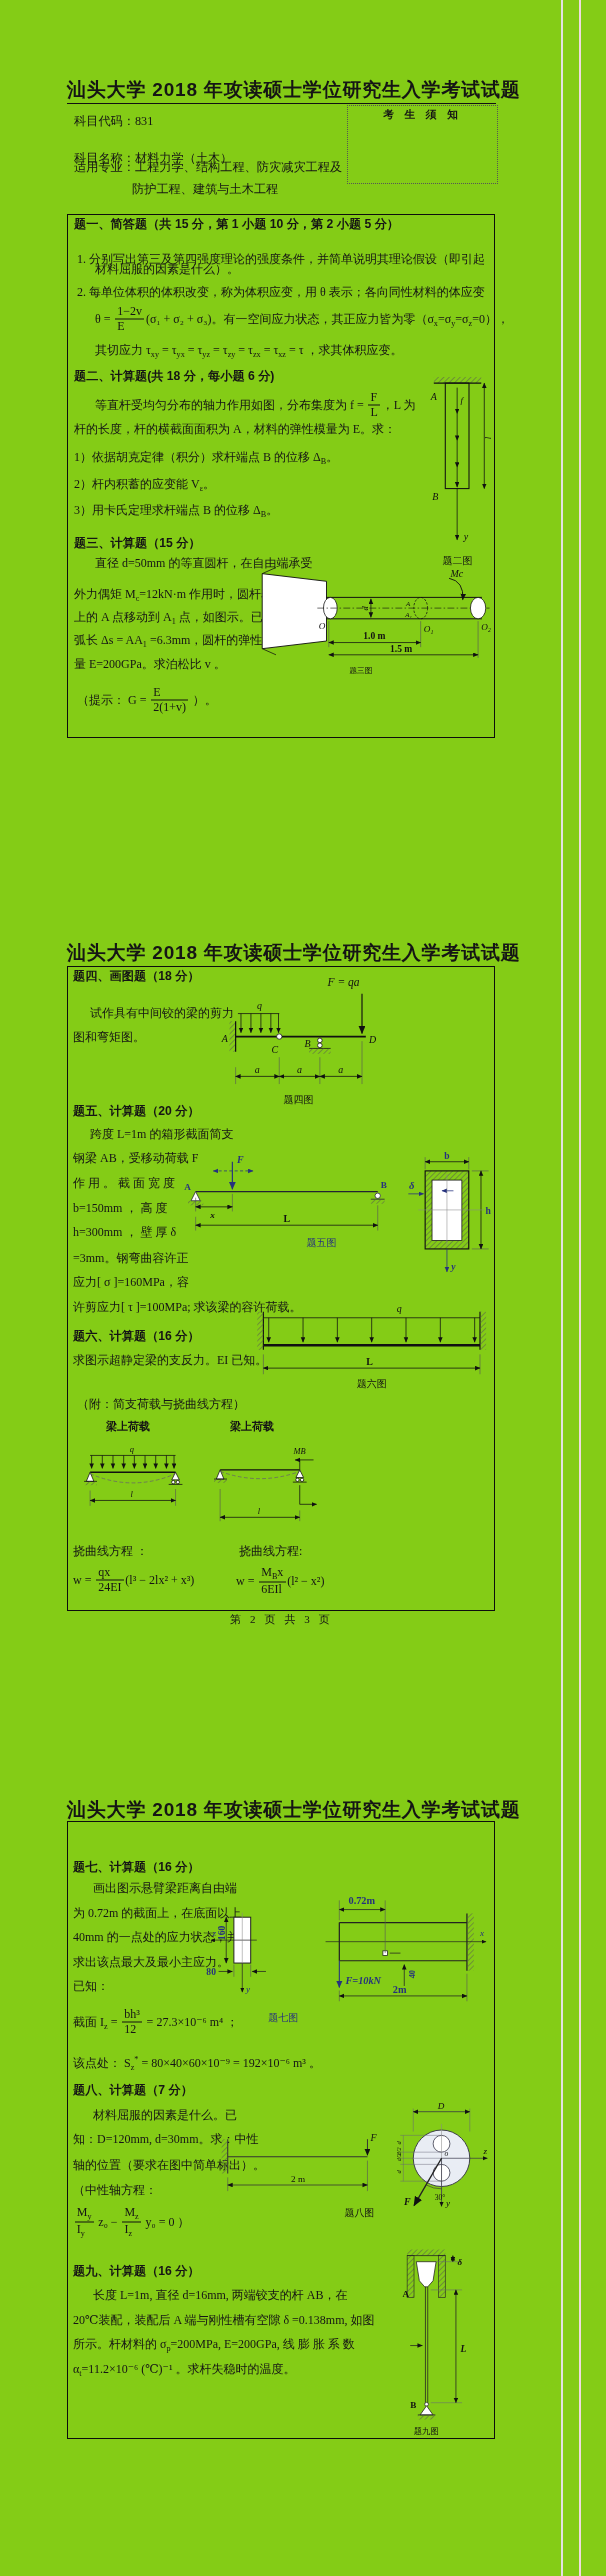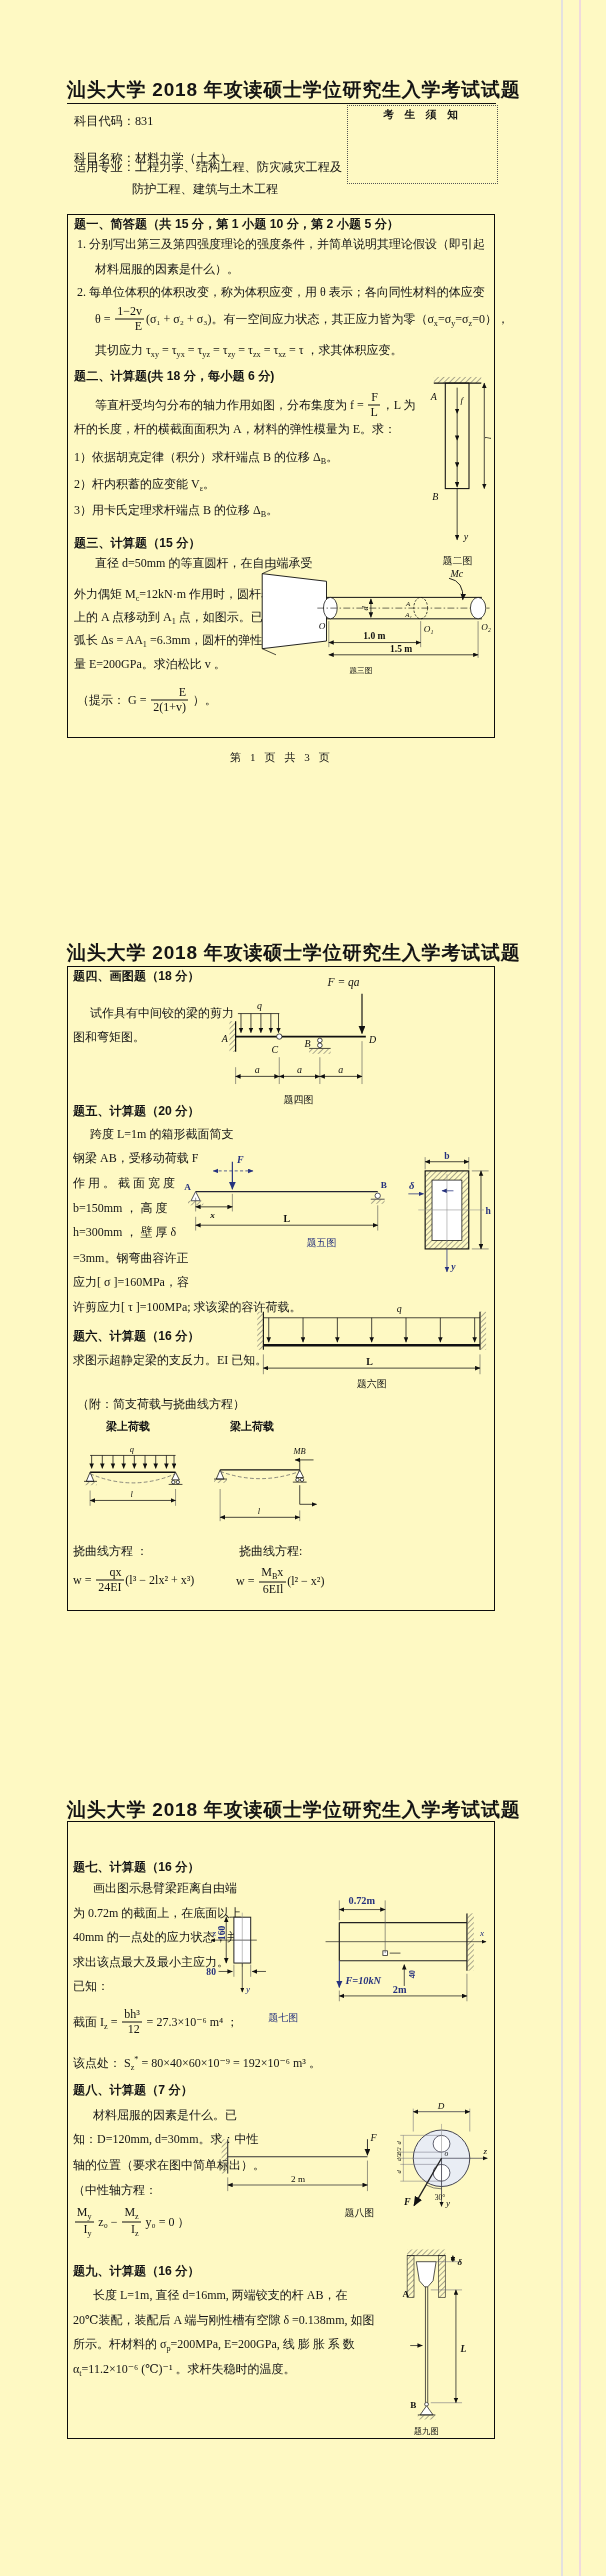--- a/index.html
+++ b/index.html
@@ -1,31 +1,31 @@
 <!DOCTYPE html>
 <html style="font-size:12.2px"><head>
 <meta charset="utf-8">
 <style>
   html,body{margin:0;padding:0;background:#ffffff;}
-  #doc{position:relative;width:607px;height:2576px;background:#fef9c3;overflow:hidden;
+  #doc{position:relative;width:607px;height:2576px;background:#84cc16;overflow:hidden;
        font-family:"Liberation Serif","DejaVu Serif",serif;color:#151515;}
   .ttl{position:absolute;left:67px;width:429px;text-align:center;
        font-family:"Liberation Sans","DejaVu Sans",sans-serif;
        font-weight:700;font-size:19px;letter-spacing:0.8px;white-space:nowrap;}
   .ttl-rule{position:absolute;left:67px;width:429px;height:0;border-top:1.5px solid #111;}
   .ln{position:absolute;white-space:nowrap;font-size:12px;line-height:1.2;}
   .hd{font-family:"Liberation Sans","DejaVu Sans",sans-serif;font-weight:700;font-size:12.2px;}
   .meta{position:absolute;font-size:12.2px;white-space:nowrap;}
   .qbox{position:absolute;left:67px;width:426px;border:1.5px solid #0d0d0d;background:transparent;}
   .notice{position:absolute;left:347px;top:105px;width:149px;height:77px;border:1.5px dotted #555;}
   .ntitle{text-align:center;font-weight:700;font-size:10.7px;letter-spacing:3.8px;margin-top:2.3px;
           font-family:"Liberation Sans","DejaVu Sans",sans-serif;}
   .nbody{font-size:9.6px;line-height:14px;padding:0.8px 4.6px 0 4.6px;text-indent:2em;}
   .ftr{position:absolute;left:67px;width:429px;text-align:center;font-size:11px;letter-spacing:3.1px;}
-  .frac{display:inline-block;vertical-align:middle;text-align:right;margin:0 1.5px;transform:translateY(-1.5px);}
+  .frac{display:inline-block;vertical-align:middle;text-align:left;margin:0 1.5px;transform:translateY(-1.5px);}
   .frac .fnum{display:block;padding:0 2.3px;border-bottom:0.8px solid #111;line-height:1.15;}
   .frac .fden{display:block;padding:0 2.3px;line-height:1.15;}
   sub,sup{font-size:68%;}
   .figsvg{position:absolute;}
   svg text{font-family:"Liberation Serif","DejaVu Serif",serif;fill:#111;}
   .cap{font-family:"Liberation Sans","DejaVu Sans",sans-serif;}
   .navy{fill:#26327e;}
   .artifact{position:absolute;top:0;height:2576px;width:1.5px;}
 </style>
 </head>
@@ -58,21 +58,21 @@
   <span class="meta" style="left:74px;top:159px">适用专业：工程力学、结构工程、防灾减灾工程及</span>
   <span class="meta" style="left:132px;top:181px">防护工程、建筑与土木工程</span>
 
   <div class="notice">
     <div class="ntitle">考 生 须 知</div>
   </div>
 
   <div class="qbox" style="top:214px;height:522px"></div>
 
   <span class="ln hd" style="left:74px;top:217px">题一、简答题（共 15 分，第 1 小题 10 分，第 2 小题 5 分）</span>
-  <span class="ln" style="left:77px;top:237px">1. 分别写出第三及第四强度理论的强度条件，并简单说明其理论假设（即引起</span>
+  <span class="ln" style="left:77px;top:252px">1. 分别写出第三及第四强度理论的强度条件，并简单说明其理论假设（即引起</span>
   <span class="ln" style="left:95px;top:262px">材料屈服的因素是什么）。</span>
   <span class="ln" style="left:77px;top:285px">2. 每单位体积的体积改变，称为体积应变，用 θ 表示；各向同性材料的体应变</span>
   <span class="ln" style="left:95px;top:306px">θ = <span class="frac"><span class="fnum">1−2v</span><span class="fden">E</span></span>(σ₁ + σ₂ + σ₃)。有一空间应力状态，其正应力皆为零（σ<sub>x</sub>=σ<sub>y</sub>=σ<sub>z</sub>=0），</span>
   <span class="ln" style="left:95px;top:343px">其切应力 τ<sub>xy</sub> = τ<sub>yx</sub> = τ<sub>yz</sub> = τ<sub>zy</sub> = τ<sub>zx</sub> = τ<sub>xz</sub> = τ ，求其体积应变。</span>
 
   <span class="ln hd" style="left:74px;top:369px">题二、计算题(共 18 分，每小题 6 分)</span>
   <span class="ln" style="left:95px;top:392px">等直杆受均匀分布的轴力作用如图，分布集度为 f = <span class="frac"><span class="fnum">F</span><span class="fden">L</span></span>，L 为</span>
   <span class="ln" style="left:74px;top:422px">杆的长度，杆的横截面面积为 A，材料的弹性模量为 E。求：</span>
   <span class="ln" style="left:74px;top:450px">1）依据胡克定律（积分）求杆端点 B 的位移 Δ<sub>B</sub>。</span>
   <span class="ln" style="left:74px;top:477px">2）杆内积蓄的应变能 V<sub>ε</sub>。</span>
@@ -126,21 +126,20 @@
     <line x1="95" y1="72" x2="95" y2="106" stroke="#555" stroke-width="0.8"></line>
     <line x1="215" y1="72" x2="215" y2="106" stroke="#555" stroke-width="0.8"></line>
     <line x1="290" y1="72" x2="290" y2="120" stroke="#555" stroke-width="0.8"></line>
     <line x1="95" y1="100" x2="215" y2="100" stroke="#111" marker-start="url(#ma)" marker-end="url(#ma)"></line>
     <text x="140" y="96" font-size="12.5" font-weight="bold">1.0 m</text>
     <line x1="95" y1="116" x2="290" y2="116" stroke="#111" marker-start="url(#ma)" marker-end="url(#ma)"></line>
     <text x="175" y="112" font-size="12.5" font-weight="bold">1.5 m</text>
     <text x="122" y="140" font-size="10" class="cap">题三图</text>
   </svg>
 
-  <div class="ftr" style="top:750px">第 1 页 共 3 页</div>
 
   <div class="ttl" style="top:940px">汕头大学 2018 年攻读硕士学位研究生入学考试试题</div>
   <div class="qbox" style="top:966px;height:643px"></div>
 
   <span class="ln hd" style="left:73px;top:969px">题四、画图题（18 分）</span>
   <span class="ln" style="left:90px;top:1006px">试作具有中间铰的梁的剪力</span>
   <span class="ln" style="left:73px;top:1030px">图和弯矩图。</span>
 
   <svg class="figsvg" style="left:218px;top:969px" width="180" height="142" viewBox="0 0 235 185">
     <text x="143" y="22" font-size="15" font-style="italic">F = qa</text>
@@ -302,20 +301,21 @@
     <line x1="112" y1="88" x2="112" y2="102" stroke="#555" stroke-width="0.8"></line>
     <line x1="8" y1="97" x2="112" y2="97" stroke="#111" marker-start="url(#ma)" marker-end="url(#ma)"></line>
     <text x="57" y="93" font-size="11" font-style="italic">l</text>
   </svg>
 
   <span class="ln" style="left:73px;top:1544px">挠曲线方程 ：</span>
   <span class="ln" style="left:239px;top:1544px">挠曲线方程:</span>
   <span class="ln" style="left:73px;top:1567px">w = <span class="frac"><span class="fnum">qx</span><span class="fden">24EI</span></span>(l³ − 2lx² + x³)</span>
   <span class="ln" style="left:236px;top:1567px">w = <span class="frac"><span class="fnum">M<sub>B</sub>x</span><span class="fden">6EIl</span></span>(l² − x²)</span>
 
+  <div class="ftr" style="top:1612px">第 2 页 共 3 页</div>
 
   <div class="ttl" style="top:1797px">汕头大学 2018 年攻读硕士学位研究生入学考试试题</div>
   <div class="qbox" style="top:1821px;height:616px"></div>
 
   <span class="ln hd" style="left:73px;top:1860px">题七、计算题（16 分）</span>
   <span class="ln" style="left:93px;top:1881px">画出图示悬臂梁距离自由端</span>
   <span class="ln" style="left:73px;top:1906px">为 0.72m 的截面上，在底面以上</span>
   <span class="ln" style="left:73px;top:1930px">40mm  的一点处的应力状态，并</span>
   <span class="ln" style="left:73px;top:1955px">求出该点最大及最小主应力。</span>
   <span class="ln" style="left:73px;top:1979px">已知：</span>

